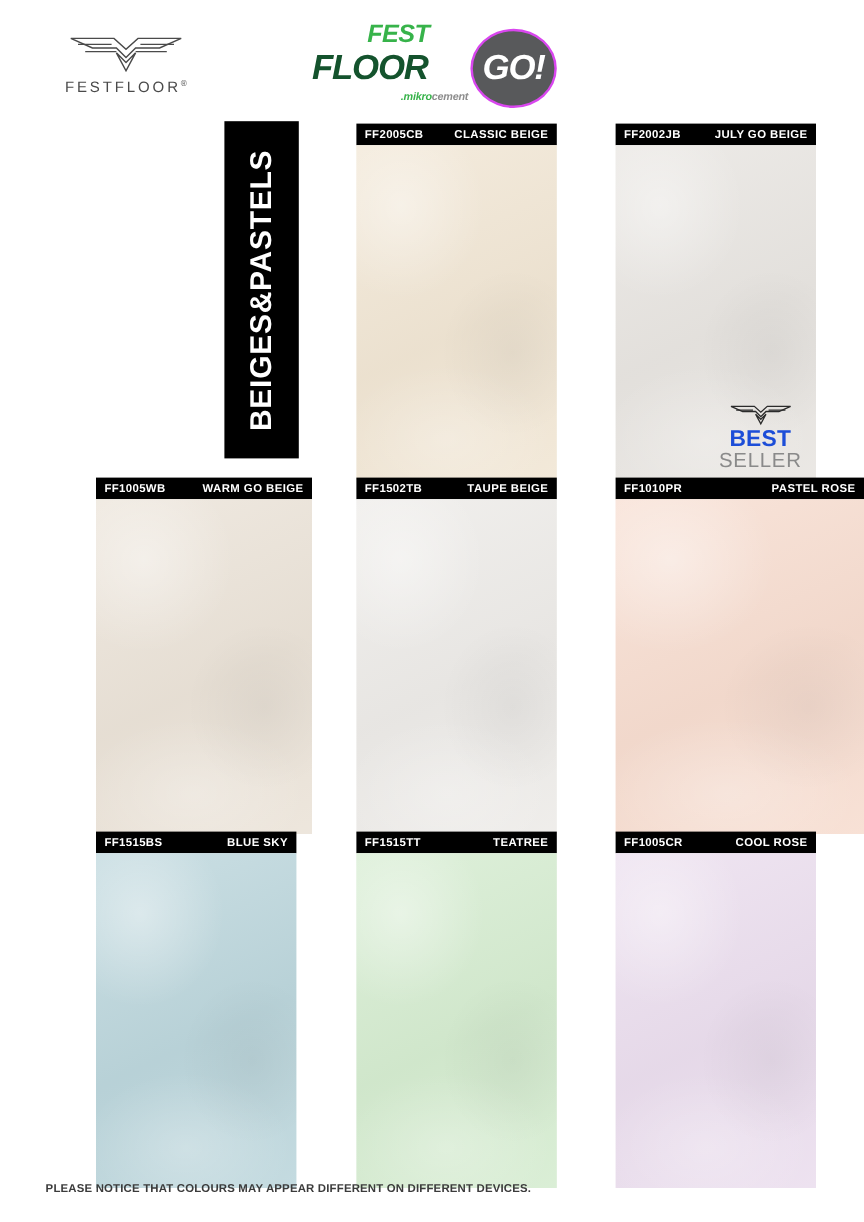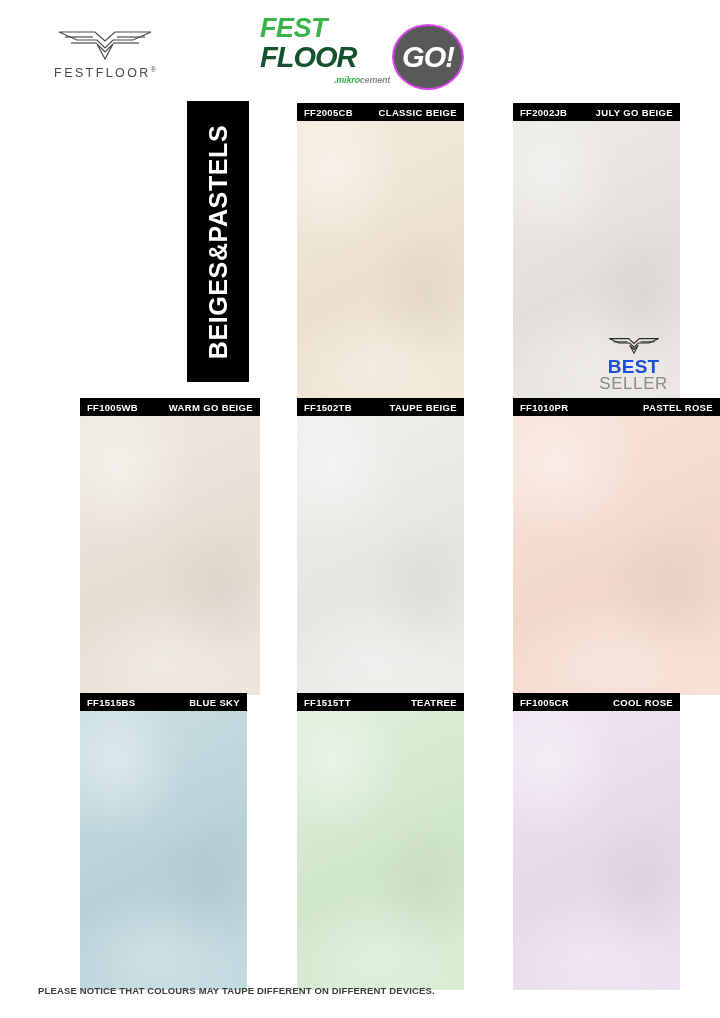--- a/index.html
+++ b/index.html
@@ -18,22 +18,22 @@
   .brand-left svg { display:block; margin:0 auto; }
   .brand-left .wordmark {
     font-size: 12.5px; letter-spacing: 2.4px; color:#4a4a4a;
     margin-top:4px; white-space:nowrap;
   }
   .brand-left .wordmark .reg { font-size:7px; vertical-align:super; letter-spacing:0; }
 
   .brand-center { position:absolute; left:258px; top:16px; width:215px; height:78px; }
   .fest-text { position:absolute; left:2px; top:0px; }
   .fest-text .l1 {
-    font-size:27px; font-weight:bold; font-style:italic; color:#37b34a;
-    letter-spacing:-0.5px; line-height:25px;
+    font-size:21px; font-weight:bold; font-style:italic; color:#37b34a;
+    letter-spacing:-0.5px; line-height:25px;margin-left:46px;
   }
   .fest-text .l2 {
     font-size:29px; font-weight:bold; font-style:italic; color:#14532d;
     letter-spacing:-1px; line-height:32px;
   }
   .mikro {
     position:absolute; left:76px; top:59px;
     font-size:9px; font-weight:bold; font-style:italic; letter-spacing:-0.2px;
   }
   .mikro .a { color:#37b34a; }
@@ -231,15 +231,15 @@
   <div class="swatch" id="sw7" style="left:471px; top:693px; width:209px;">
     <div class="bar">
       <span class="code">FF1005CR</span>
       <span class="name">COOL ROSE</span>
     </div>
     <div class="chip" style="height: 279px; background-color: rgb(235, 222, 238);">
         <div class="tex"></div>
       </div>
   </div>
 
-  <div class="footer">PLEASE NOTICE THAT COLOURS MAY TAUPE DIFFERENT ON DIFFERENT DEVICES.</div>
+  <div class="footer">PLEASE NOTICE THAT COLOURS MAY APPEAR DIFFERENT ON DIFFERENT DEVICES.</div>
 
 </div>
 
 </body></html>

